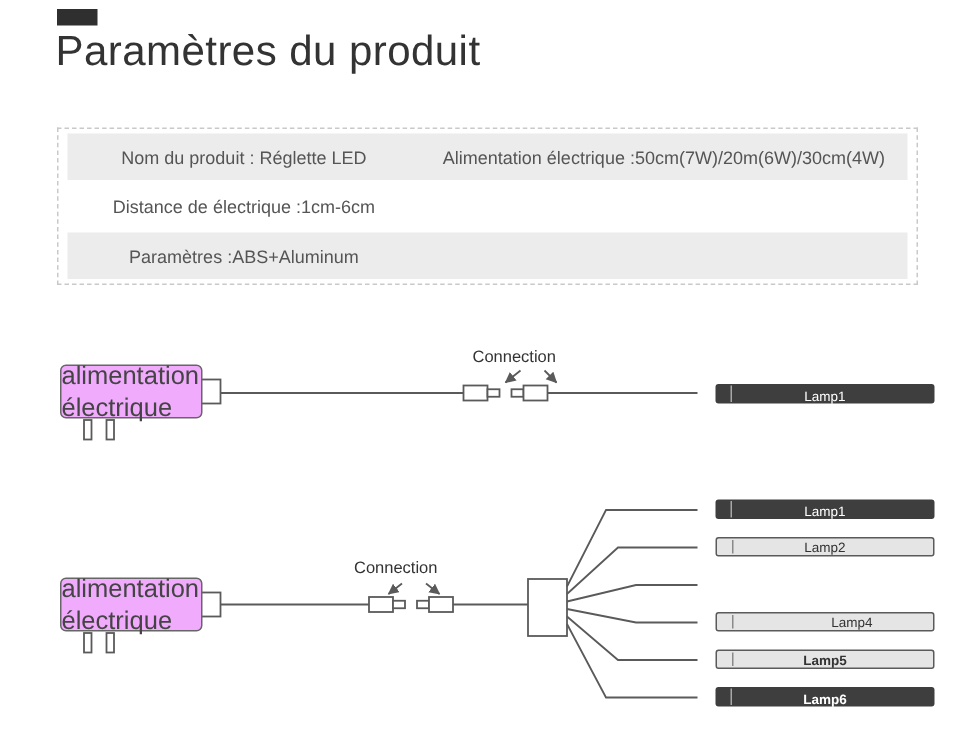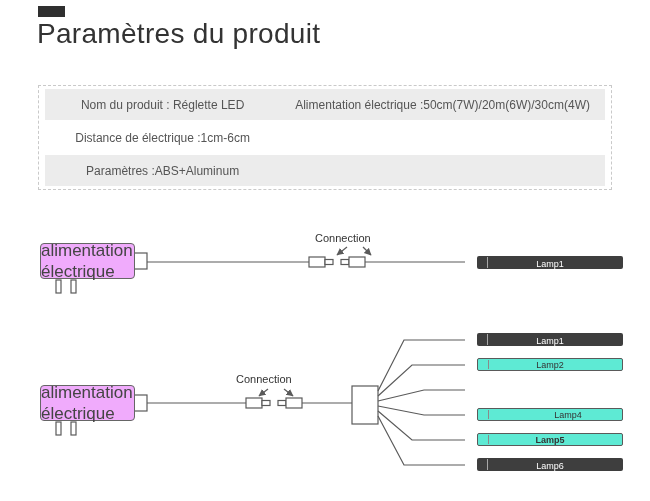--- a/index.html
+++ b/index.html
@@ -26,21 +26,21 @@
   .adapter { position:absolute; left:40px; width:95px; height:36px; background:#f0abfc;
              border:1px solid #666; border-radius:4px;
              display:flex; align-items:center; justify-content:center; text-align:left;
              font-size:17px; line-height:1.25; color:#444; }
 
   .conn-label { position:absolute; width:80px; text-align:left; font-size:11px; color:#333; }
 
   .lamp { position:absolute; left:477px; width:146px; height:13px; border-radius:2px;
           font-size:9px; display:flex; align-items:flex-end; justify-content:center; }
   .lamp.dark  { background:var(--lamp_dark,#3e3e3e); color:#fff; }
-  .lamp.light { background:#5eead4; border:1px solid #5a5a5a; color:#333; }
+  .lamp.light { background:#e5e5e5; border:1px solid #5a5a5a; color:#333; }
   .lamp .notch { position:absolute; left:10px; top:1px; bottom:1px; width:1px; }
   .lamp.dark .notch  { background:rgba(255,255,255,.55); }
   .lamp.light .notch { background:#8a8a8a; }
   .lamp .lamp-label { position:relative; }
 
   .wires { position:absolute; left:0; top:0; width:650px; height:501px; }
   .wires line, .wires polyline { stroke:var(--line,#5a5a5a); stroke-width:1.2; fill:none; }
   .wires .box { fill:#fff; stroke:var(--line,#5a5a5a); stroke-width:1.2; }
 </style>
 </head>
@@ -130,18 +130,18 @@
     <span class="lamp-label">Lamp2</span>
   </div>
   <div class="lamp light" style="top:408px;padding-left:36px;">
     <span class="notch"></span>
     <span class="lamp-label">Lamp4</span>
   </div>
   <div class="lamp light" style="top:433px;font-weight:bold;">
     <span class="notch"></span>
     <span class="lamp-label">Lamp5</span>
   </div>
-  <div class="lamp dark" style="top:458px;">
+  <div class="lamp dark" style="top:458px;font-weight:bold;">
     <span class="notch"></span>
     <span class="lamp-label">Lamp6</span>
   </div>
 
 </div>
 
 </body></html>

